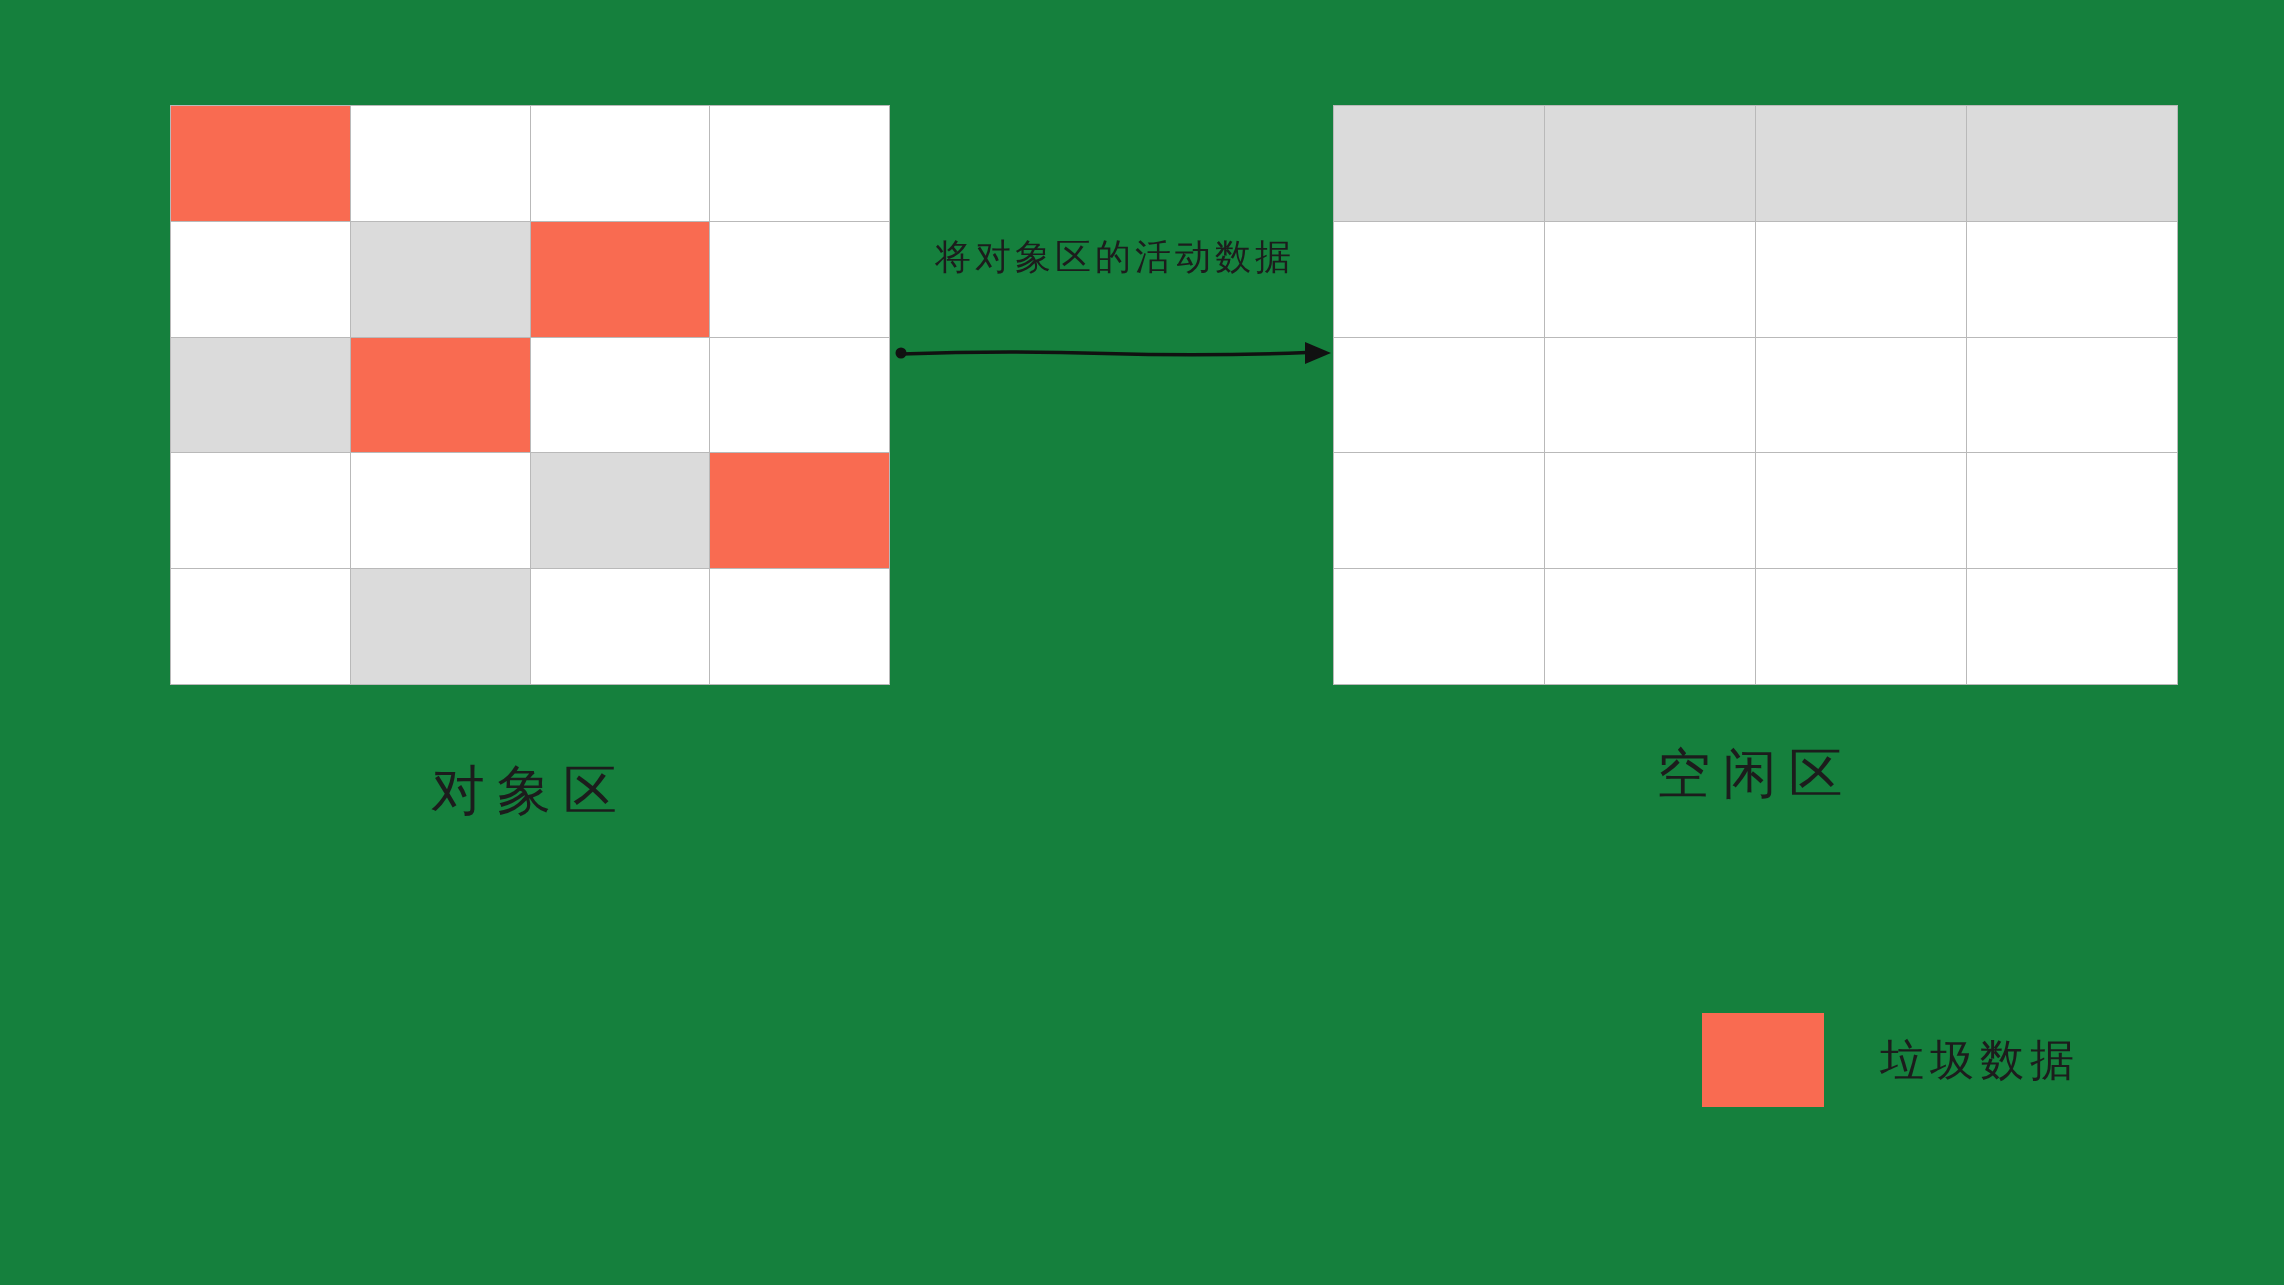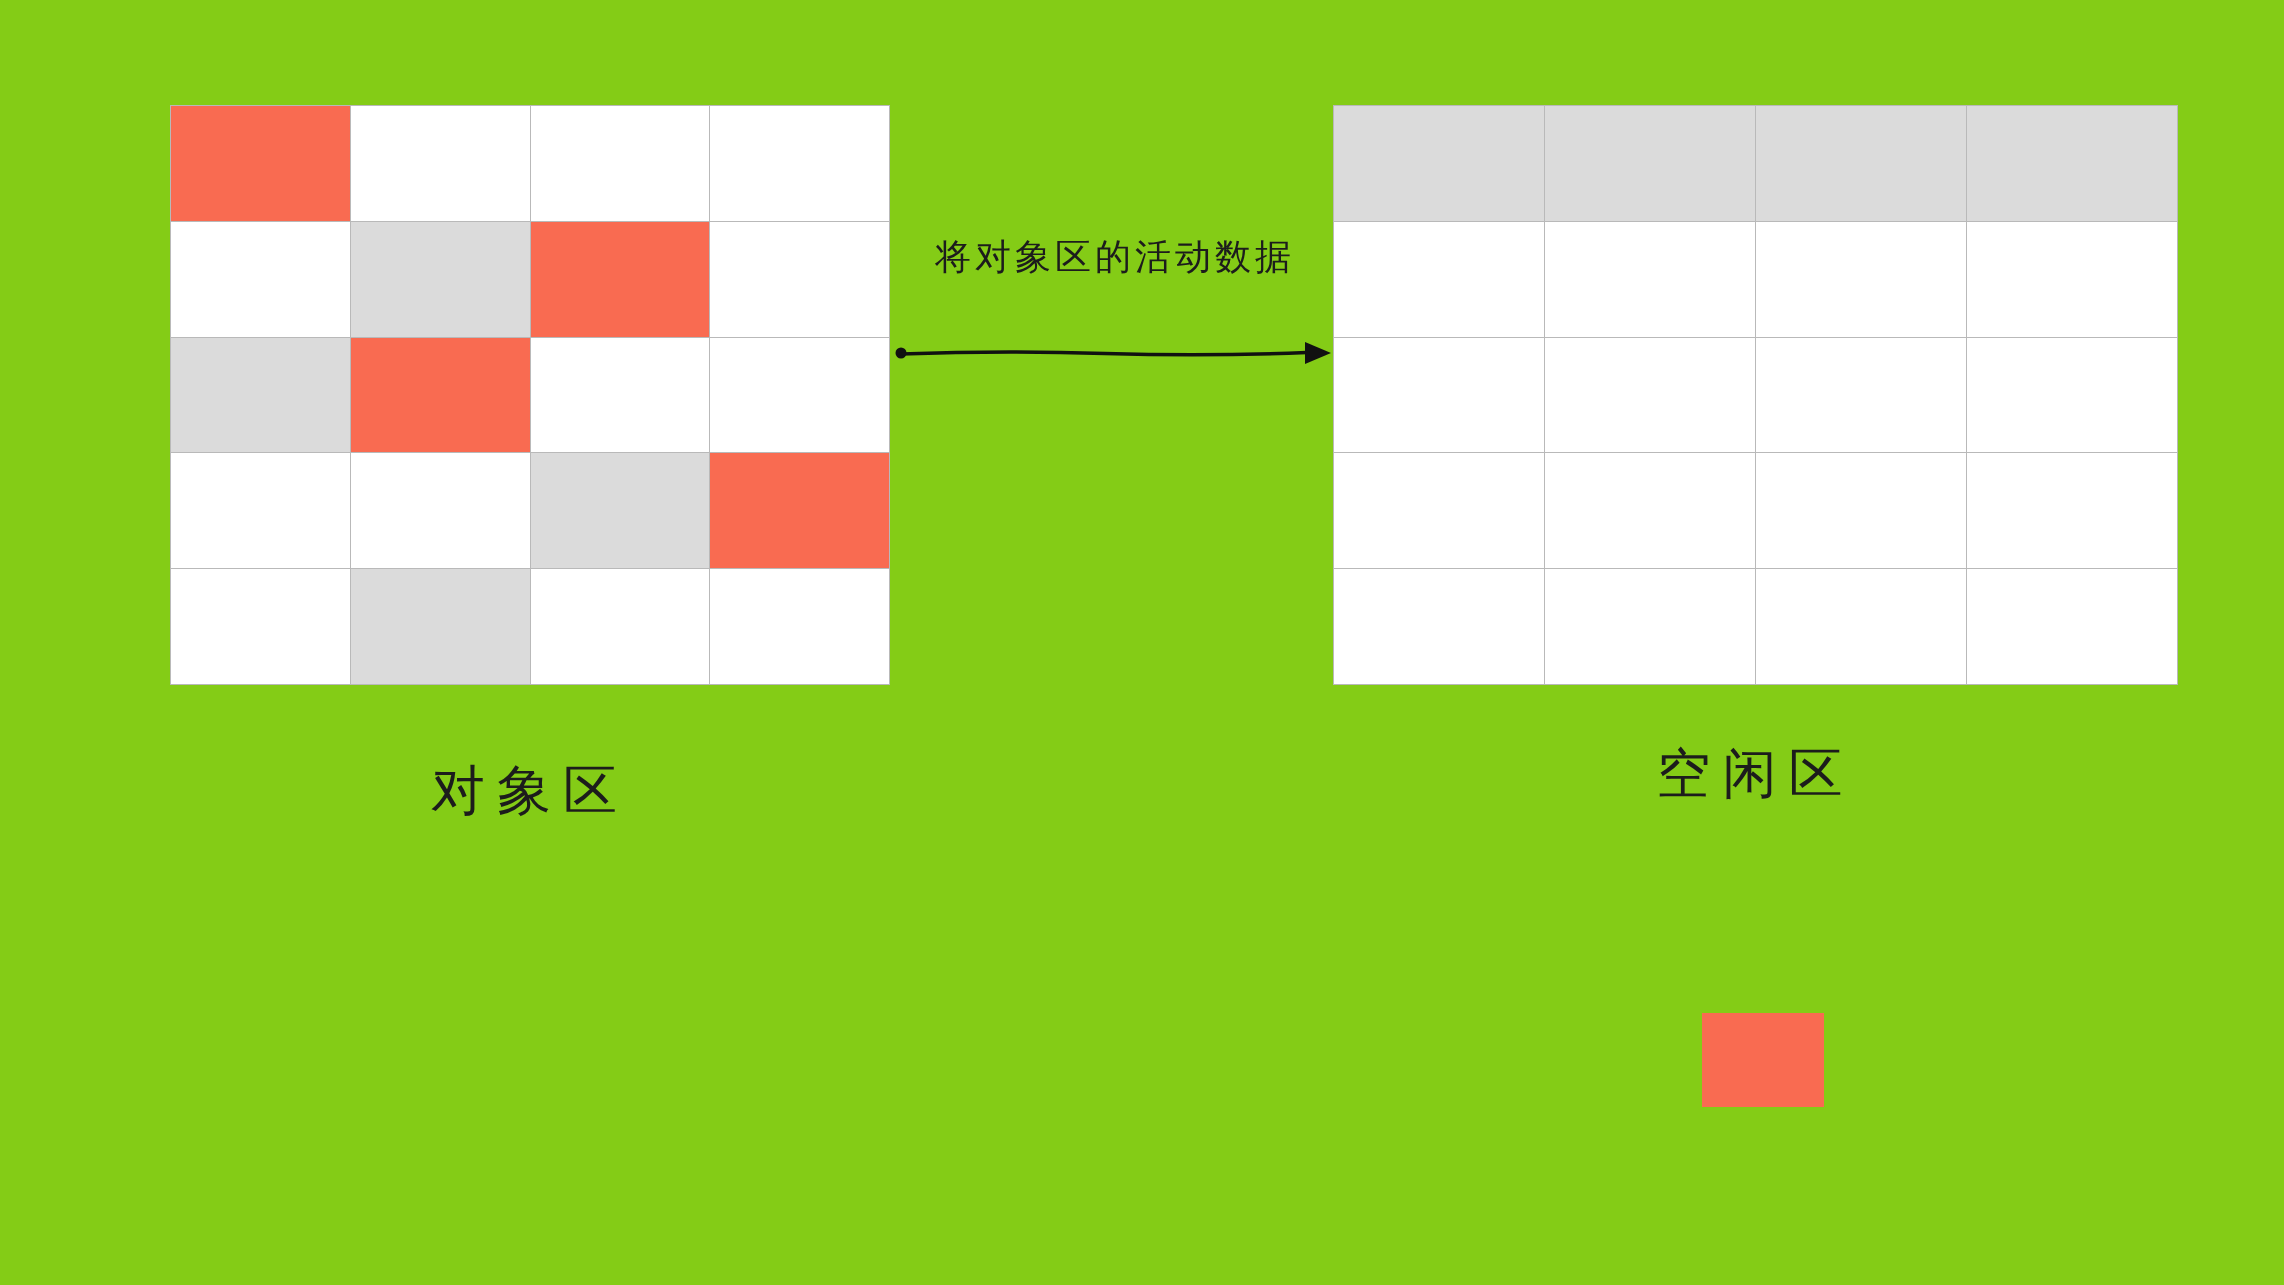--- a/index.html
+++ b/index.html
@@ -5,21 +5,21 @@
   * { margin: 0; padding: 0; box-sizing: border-box; }
   html, body { background: #ffffff; }
   body {
     font-family: "DejaVu Sans", "Liberation Sans", sans-serif;
     color: var(--text-color, #1c1c1c);
   }
   .canvas {
     position: relative;
     width: 2284px;
     height: 1285px;
-    background: #84cc16;
+    background: #15803d;
     overflow: hidden;
     padding-left: 12px;
   }
   .grid {
     position: absolute;
     display: grid;
     background: #ffffff;
     border-top: 1px solid var(--border-color, #b9b9b9);
     border-left: 1px solid var(--border-color, #b9b9b9);
   }
@@ -138,16 +138,17 @@
     </svg>
   </div>
 
   <div class="grid-label" style="left:170px; top:755px; width:720px;">对象区</div>
 
   <div class="grid-label" style="left:1333px; top:738px; width:845px;">空闲区</div>
 
   <div class="legend">
     <div class="legend-item">
       <div class="legend-swatch" style="background: rgb(249, 107, 81);"></div>
+      <div class="legend-text">垃圾数据</div>
     </div>
   </div>
 
 </div>
 
 </body></html>

